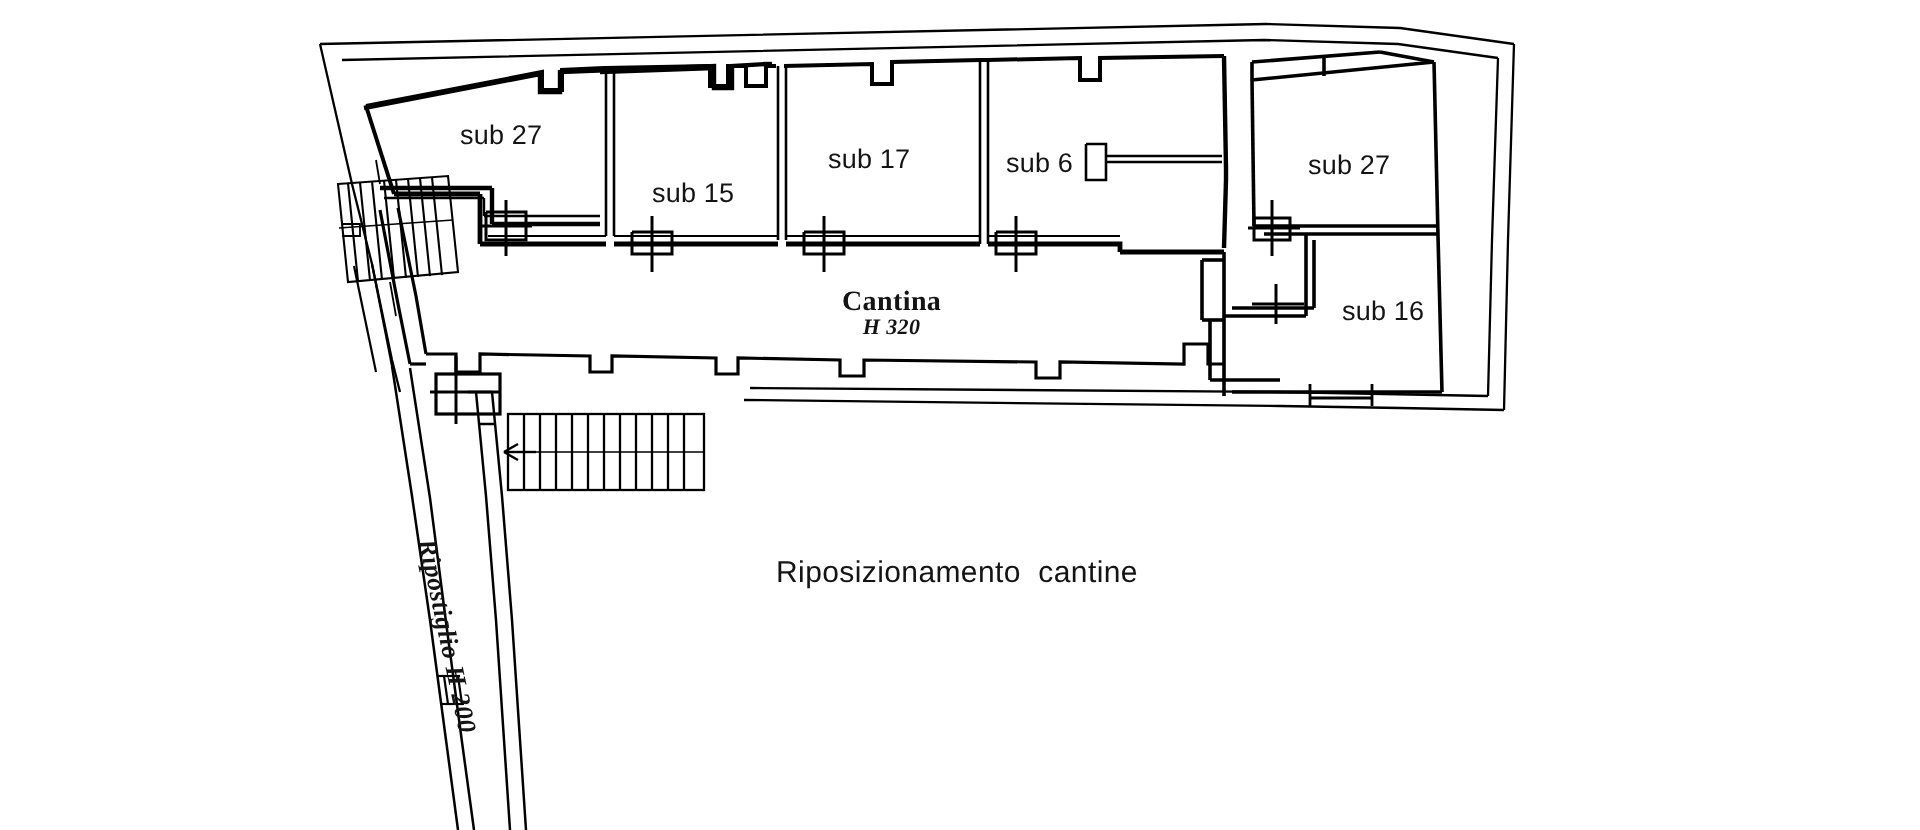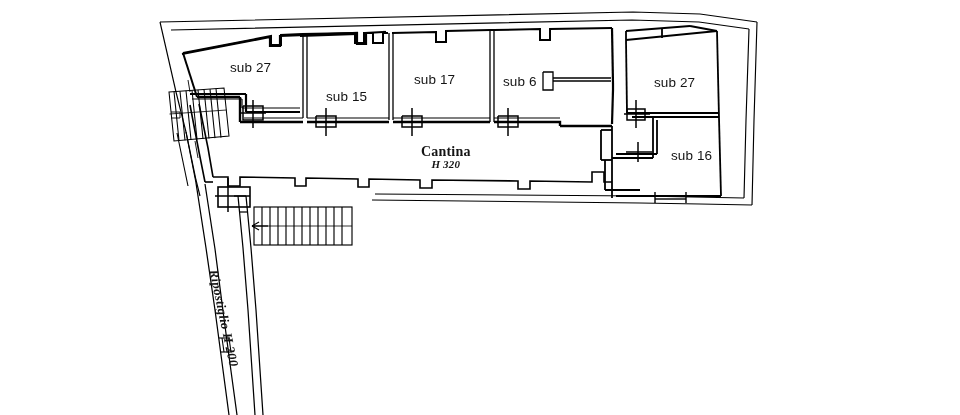--- a/index.html
+++ b/index.html
@@ -380,14 +380,15 @@
 
   <div class="room-label" style="left:671px; top:148px;">sub 16</div>
 
   <div class="cantina-block" style="left:421px; top:145px;">
     <span class="cantina-name">Cantina</span>
     <span class="cantina-h">H 320</span>
   </div>
 
   <div class="ripostiglio-label" style="left:221px; top:268px;">Ripostiglio H 200</div>
 
+  <div class="caption" style="left:388px; top:278px;">Riposizionamento  cantine</div>
 
 </div>
 
 </body></html>

